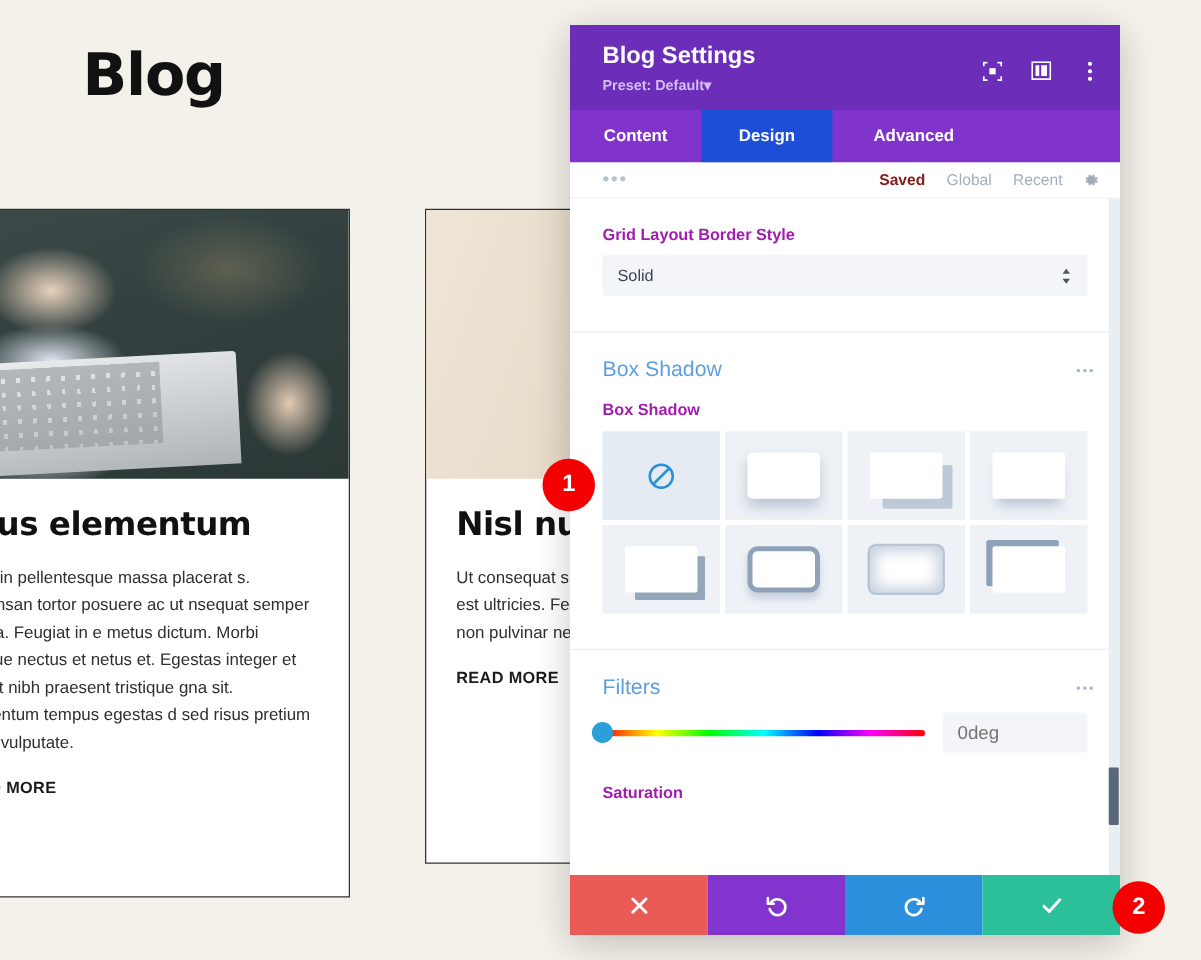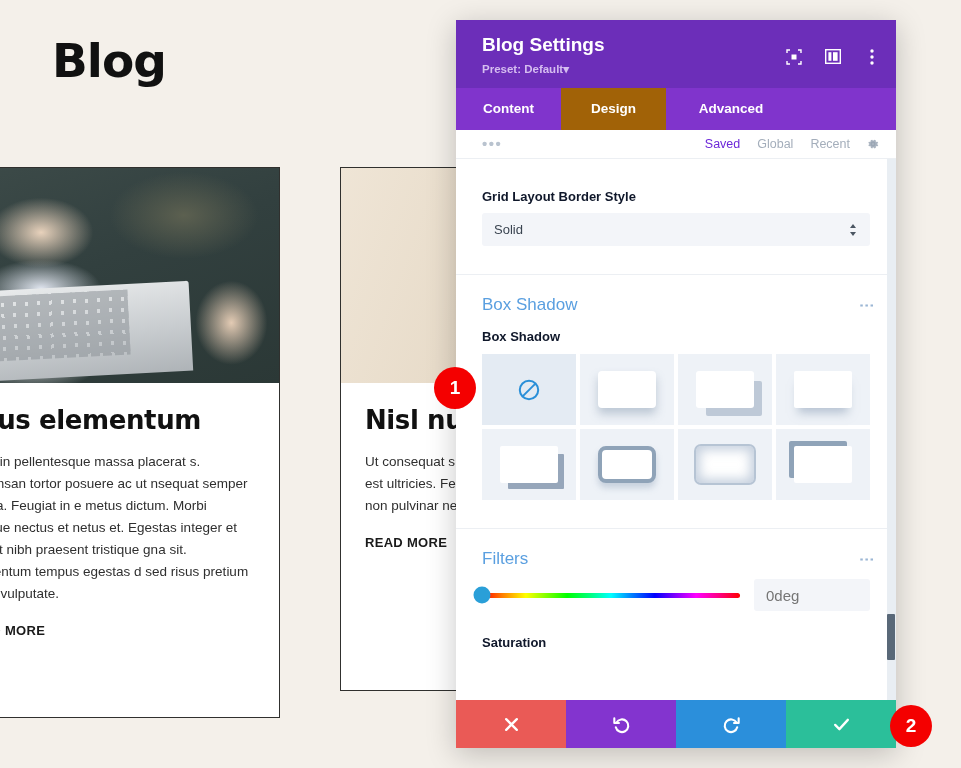--- a/index.html
+++ b/index.html
@@ -15,21 +15,21 @@
     position: relative;
     width: 961px;
     height: 768px;
     background: #f4f0ea;
     overflow: hidden;
   }
 
   
   .page-title {
     position: absolute;
-    left: 52px; top: 33px;
+    left: 66px; top: 33px;
     font-size: 47px;
     font-weight: bold;
     letter-spacing: -1px;
     color: #111;
     font-family: "DejaVu Sans", sans-serif;
   }
 
   .blog-card {
     position: absolute;
     background: #ffffff;
@@ -180,21 +180,21 @@
     padding: 13px 0 14px 0;
     color: #fff;
     font-size: 13.5px;
     font-weight: bold;
     text-align: center;
     cursor: pointer;
     flex: 0 0 auto;
     width: 105px;
   }
   .tab.wide { width: 130px; text-align: center; }
-  .tab.active { background: #a16207; }
+  .tab.active { background: #1d4ed8; }
 
   .subtabs {
     display: flex;
     align-items: center;
     padding: 5px 16px 6px 26px;
     border-bottom: 1px solid #eceff3;
     flex: 0 0 auto;
     background: #fff;
   }
   .dots-left {
@@ -204,36 +204,36 @@
     flex: 1;
     font-weight: bold;
   }
   .subtab {
     font-size: 12.5px;
     color: #a4aebb;
     margin-left: 17px;
     cursor: pointer;
     font-weight: normal;
   }
-  .subtab.active { color: #6d28d9; font-weight: normal; text-align: center; }
+  .subtab.active { color: #7f1d1d; font-weight: bold; text-align: center; }
   .gear { margin-left: 16px; cursor: pointer; display:flex; }
 
   .modal-scroll {
     flex: 1 1 auto;
     overflow: hidden;
     position: relative;
     background: #fff;
     padding: 0 26px;
   }
 
   .field-label {
     font-size: 13px;
-    color: #0f172a;
-    font-weight: bold;
-    margin: 30px 0 9px 0;
+    color: #a21caf;
+    font-weight: bold;
+    margin: 21px 0 9px 0;
     font-family: "Liberation Sans", sans-serif;
   }
 
   .select-box {
     height: 33px;
     background: #f3f5f9;
     border: none;
     border-radius: 3px;
     display: flex;
     align-items: center;

